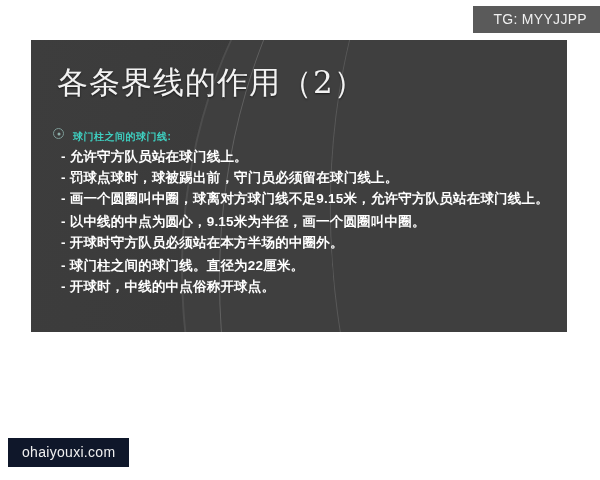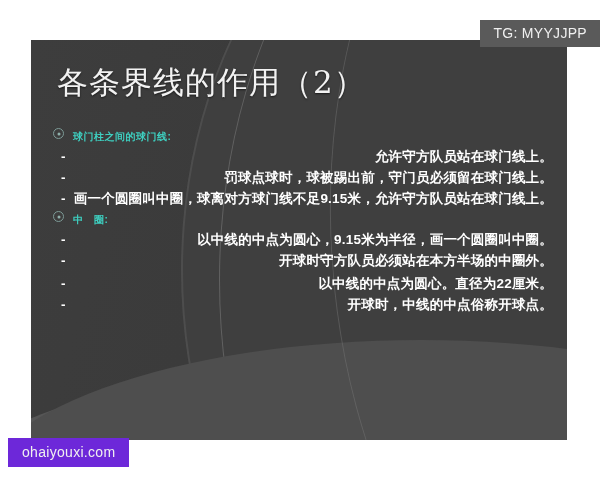--- a/index.html
+++ b/index.html
@@ -14,24 +14,23 @@
     overflow: hidden;
     font-family: "Liberation Sans", sans-serif;
   }
 
   
   #slide-canvas {
     position: absolute;
     left: 31px;
     top: 40px;
     width: 536px;
-    height: 400px;
+    height: 292px;
     background: #3b3b3b;
     overflow: hidden;
-    text-align: right;
   }
 
   
   .bg-base {
     position: absolute;
     inset: 0;
     background: linear-gradient(105deg, #3d3d3d 0%, #3a3a3a 55%, #414141 100%);
   }
 
   
@@ -161,33 +160,33 @@
     flex: 0 0 auto;
     margin-right: 4px;
     color: #ffffff;
   }
   .sub-text { flex: 1 1 auto; }
 
   
   #watermark-top {
     position: absolute;
     right: 0px;
-    top: 20px;
+    top: 6px;
     background: #5a5a5a;
     color: #f0f0f0;
     font-size: 14px;
-    padding: 5px 13px 6px 13px;
+    padding: 5px 13px 6px 20px;
     letter-spacing: .3px;
     white-space: nowrap;
   }
   #watermark-bottom {
     position: absolute;
     left: 8px;
     bottom: 13px;
-    background: #6d28d9;
+    background: #0f172a;
     color: #f0f0f0;
     font-size: 14px;
     padding: 6px 14px 7px 14px;
     letter-spacing: .3px;
     white-space: nowrap;
   }
 </style>
 </head>
 <body>
 
@@ -214,37 +213,33 @@
         <div class="sub-item">
           <span class="dash">-</span>
           <span class="sub-text">罚球点球时，球被踢出前，守门员必须留在球门线上。</span>
         </div>
         <div class="sub-item">
           <span class="dash">-</span>
           <span class="sub-text">画一个圆圈叫中圈，球离对方球门线不足9.15米，允许守方队员站在球门线上。</span>
         </div>
       </div>
       <div class="section">
-        <div class="section-head">
-          <span class="ring-icon"></span>
-          <span class="section-head-text">中　圈:</span>
-        </div>
         <div class="sub-item">
           <span class="dash">-</span>
           <span class="sub-text">以中线的中点为圆心，9.15米为半径，画一个圆圈叫中圈。</span>
         </div>
         <div class="sub-item">
           <span class="dash">-</span>
           <span class="sub-text">开球时守方队员必须站在本方半场的中圈外。</span>
         </div>
       </div>
       <div class="section">
         <div class="sub-item">
           <span class="dash">-</span>
-          <span class="sub-text">以中线的中点为圆心。直径为22厘米。</span>
+          <span class="sub-text">球门柱之间的球门线。直径为22厘米。</span>
         </div>
         <div class="sub-item">
           <span class="dash">-</span>
           <span class="sub-text">开球时，中线的中点俗称开球点。</span>
         </div>
       </div>
     </div>
 </div>
 
 <div id="watermark-top">TG: MYYJJPP</div>

